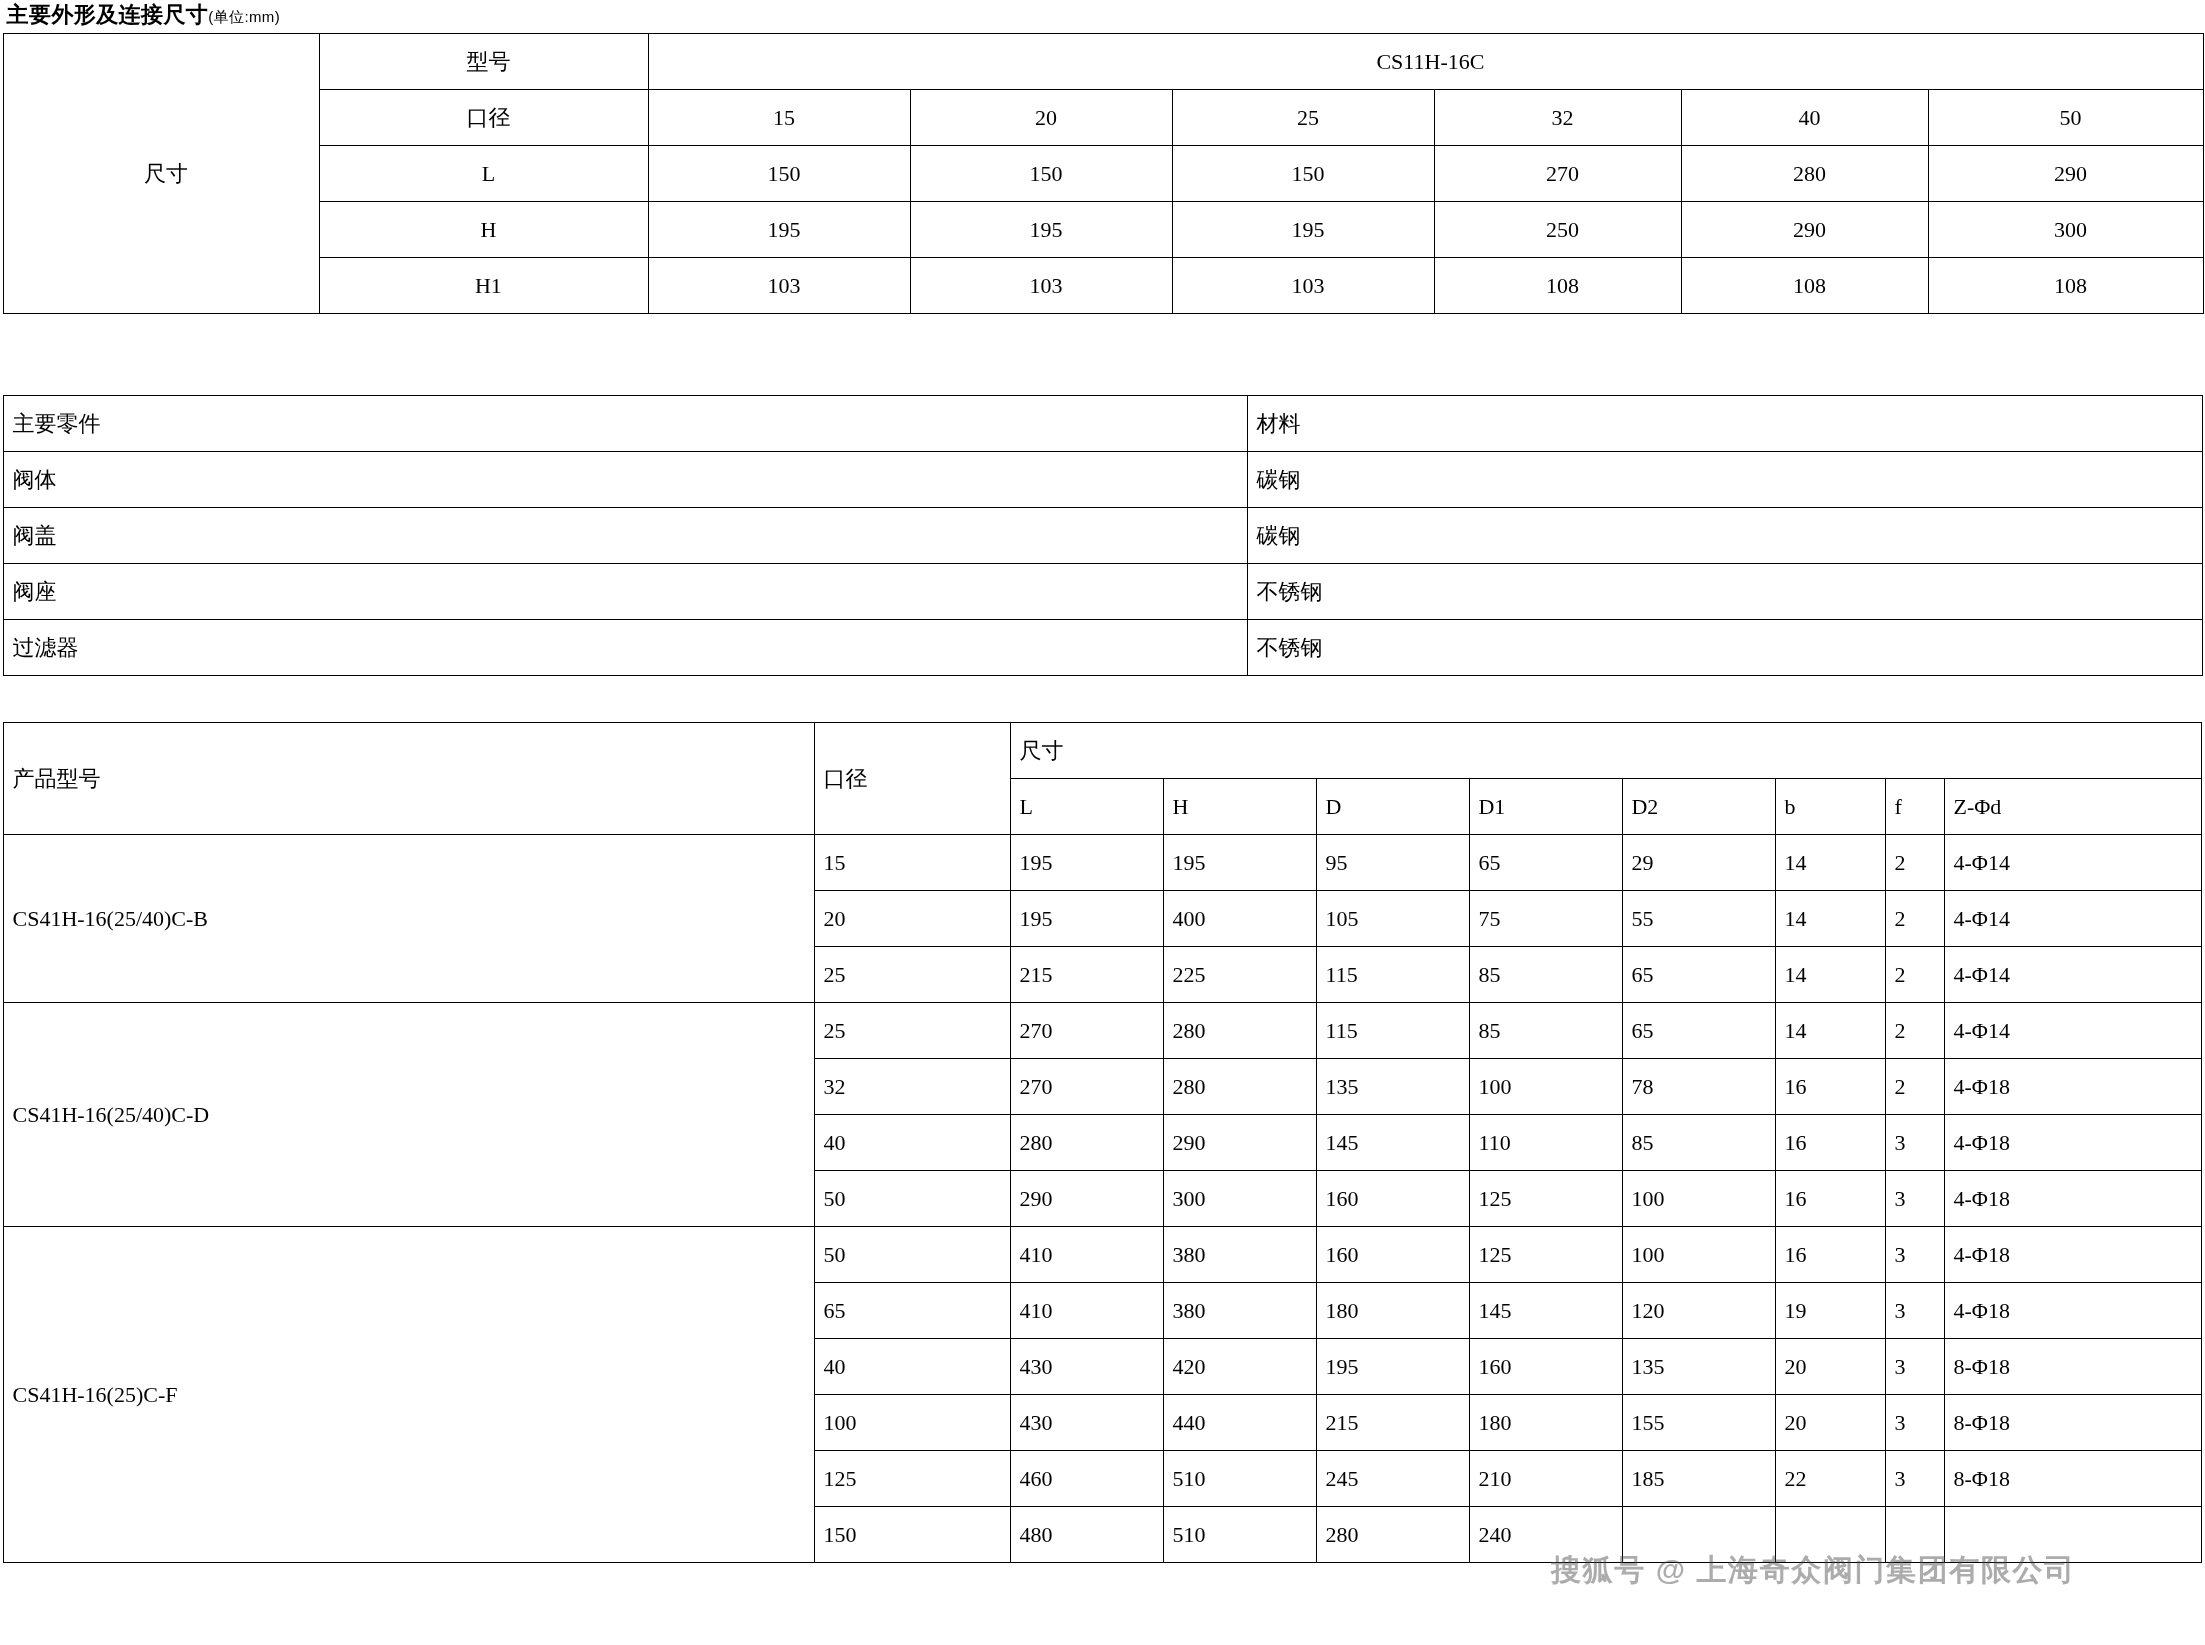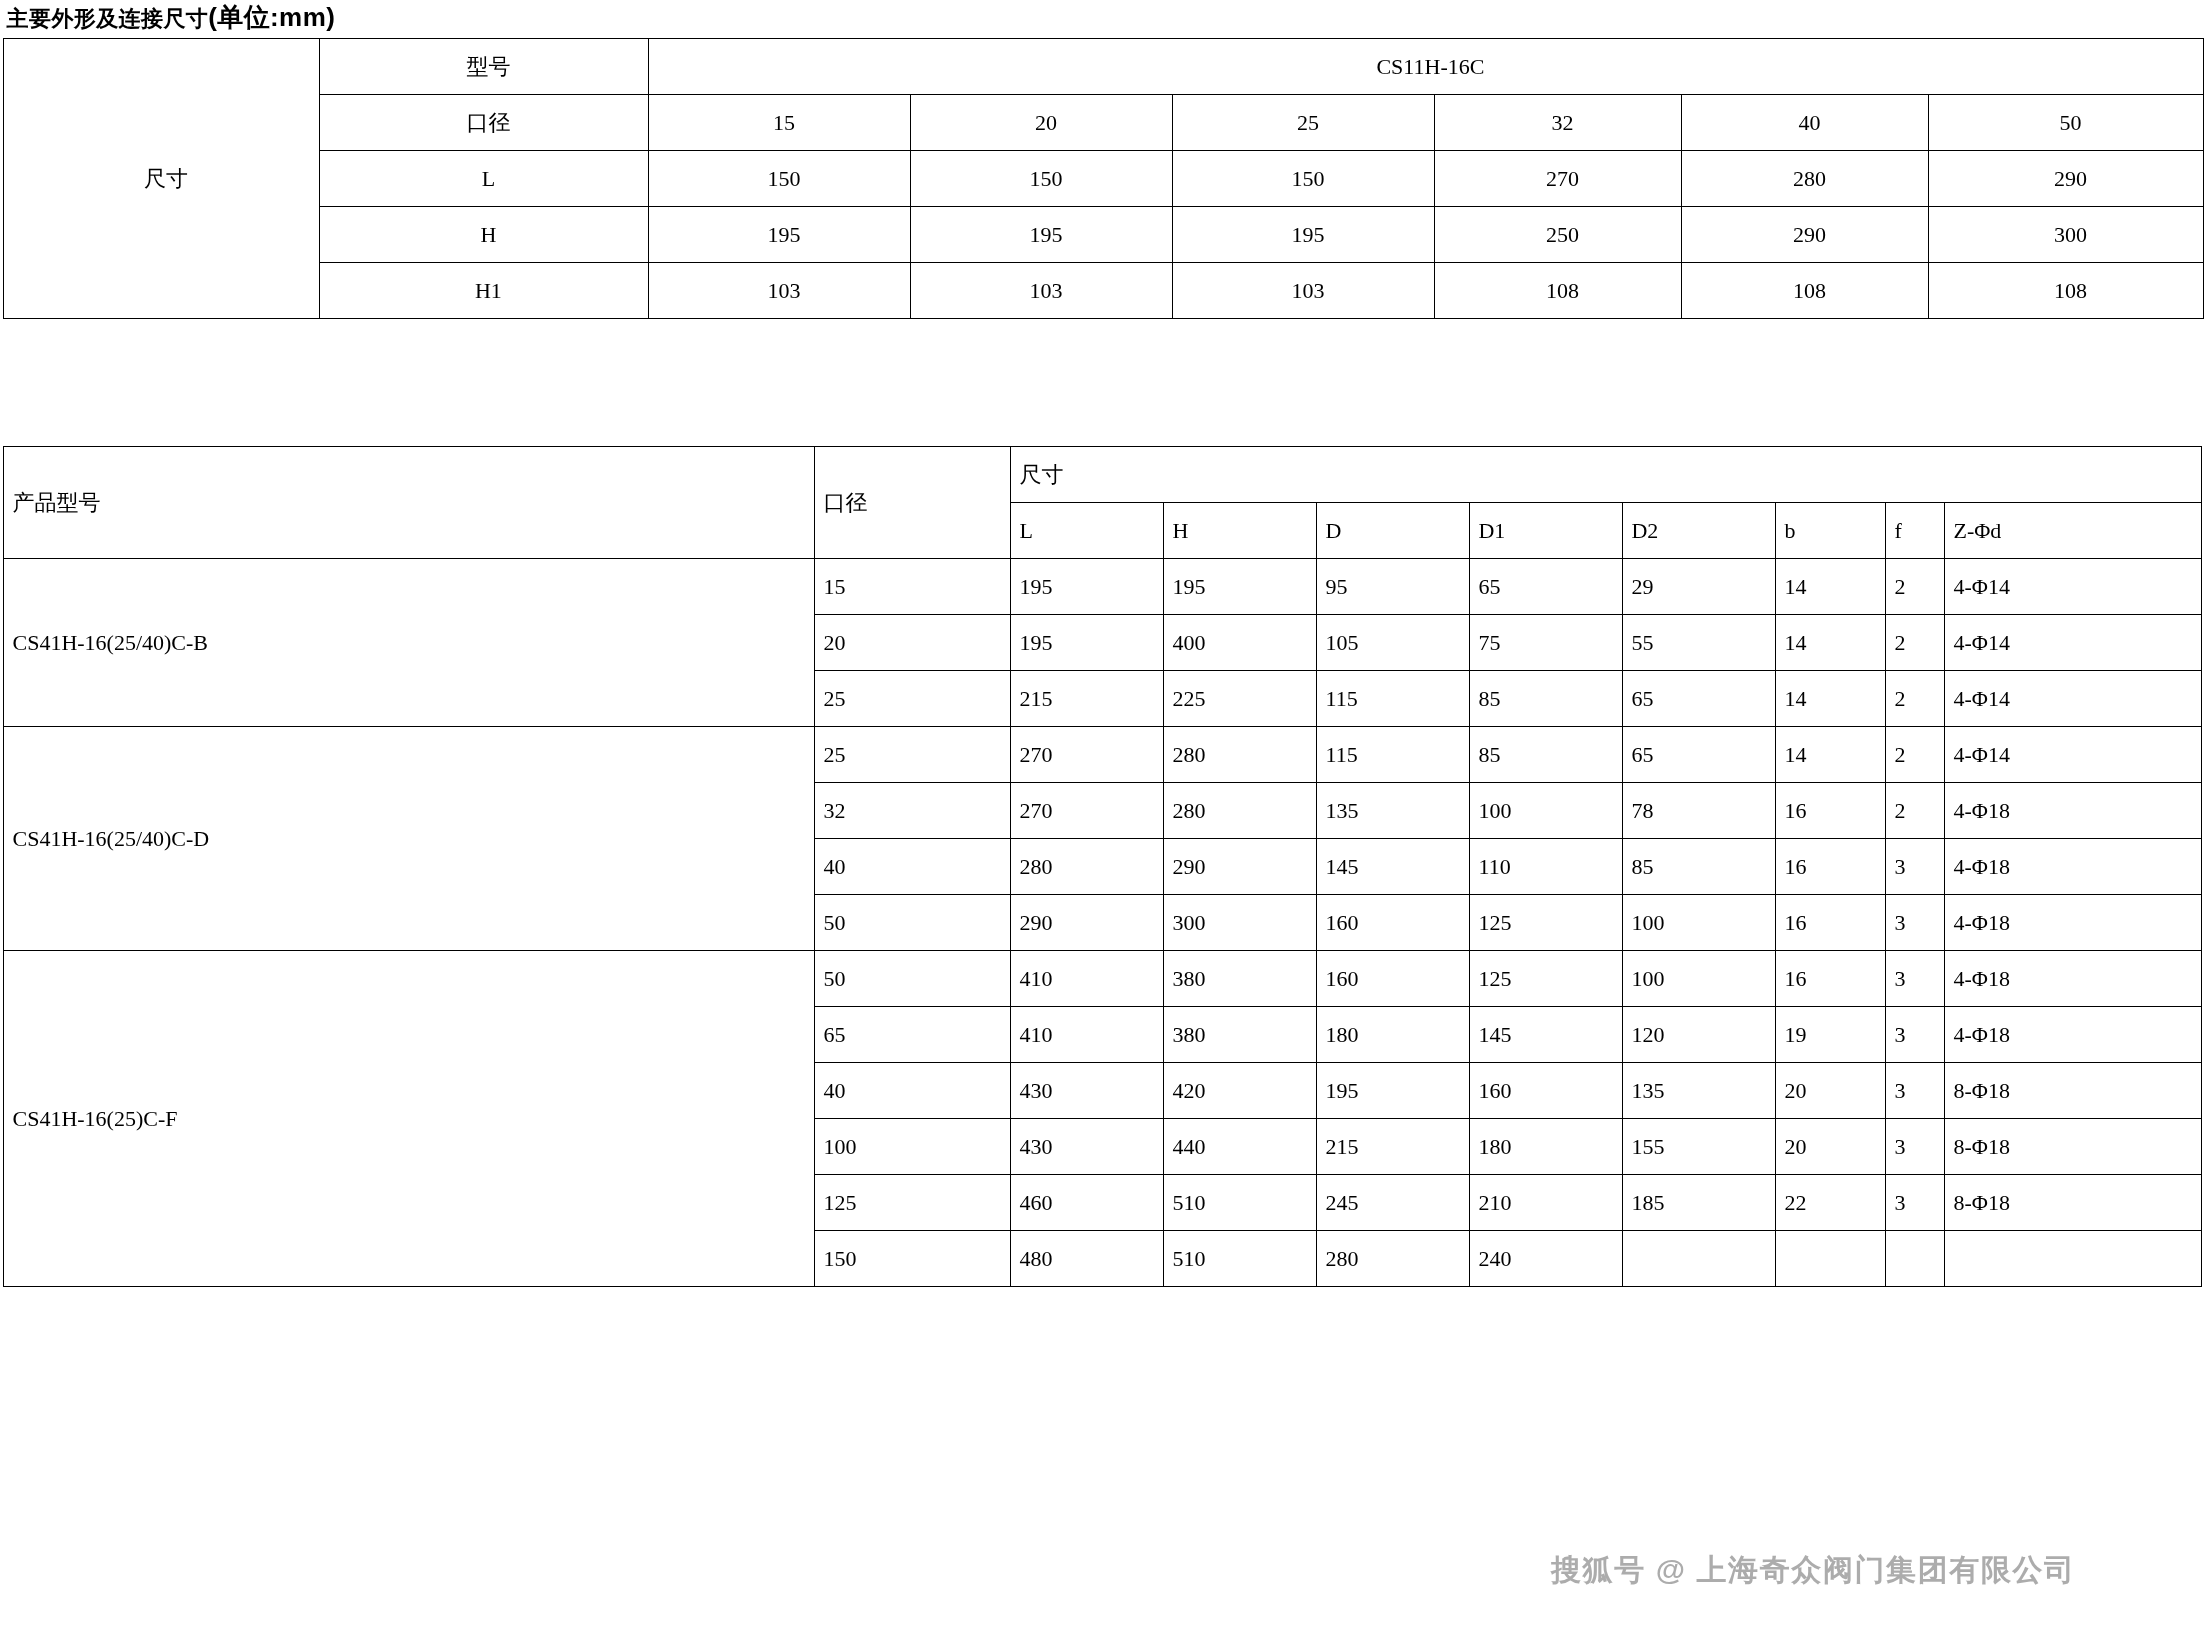--- a/index.html
+++ b/index.html
@@ -23,22 +23,22 @@
   }
   .section-title {
     font-family: "Liberation Sans", "DejaVu Sans", sans-serif;
     font-weight: bold;
     font-size: 22px;
     letter-spacing: 0.4px;
     padding-left: 6.6px;
     white-space: nowrap;
   }
   .section-title .unit {
-    font-weight: bold;
-    font-size: 26px;
+    font-weight: normal;
+    font-size: 15px;
   }
   table {
     border-collapse: collapse;
     table-layout: fixed;
     width: 2199px;
     margin-left: 3.3px;
   }
   table td {
     border: 1.6px solid #000000;
     font-size: 22px;
@@ -133,20 +133,48 @@
         <td>108</td>
       </tr>
     </tbody>
   </table>
 
   <div class="gap-a"></div>
 
 
   <div class="gap-b"></div>
 
+  <table class="t2">
+    <colgroup>
+      <col style="width:1244px">
+      <col style="width:955px">
+    </colgroup>
+    <tbody>
+      <tr>
+        <td>主要零件</td>
+        <td>材料</td>
+      </tr>
+      <tr>
+        <td>阀体</td>
+        <td>碳钢</td>
+      </tr>
+      <tr>
+        <td>阀盖</td>
+        <td>碳钢</td>
+      </tr>
+      <tr>
+        <td>阀座</td>
+        <td>不锈钢</td>
+      </tr>
+      <tr>
+        <td>过滤器</td>
+        <td>不锈钢</td>
+      </tr>
+    </tbody>
+  </table>
 
   <div class="gap-c"></div>
 
   <table class="t3">
     <colgroup>
       <col style="width:811px">
       <col style="width:196px">
       <col style="width:153px">
       <col style="width:153px">
       <col style="width:153px">

